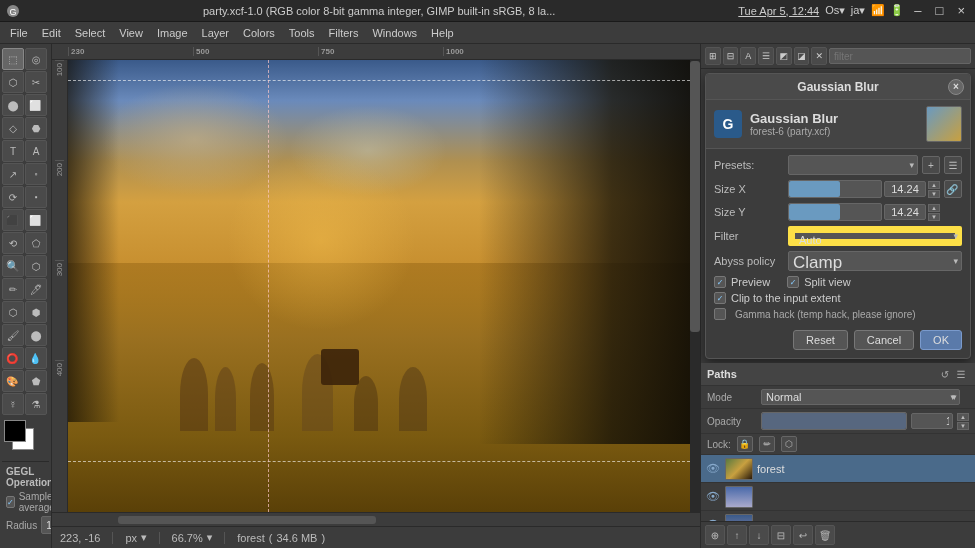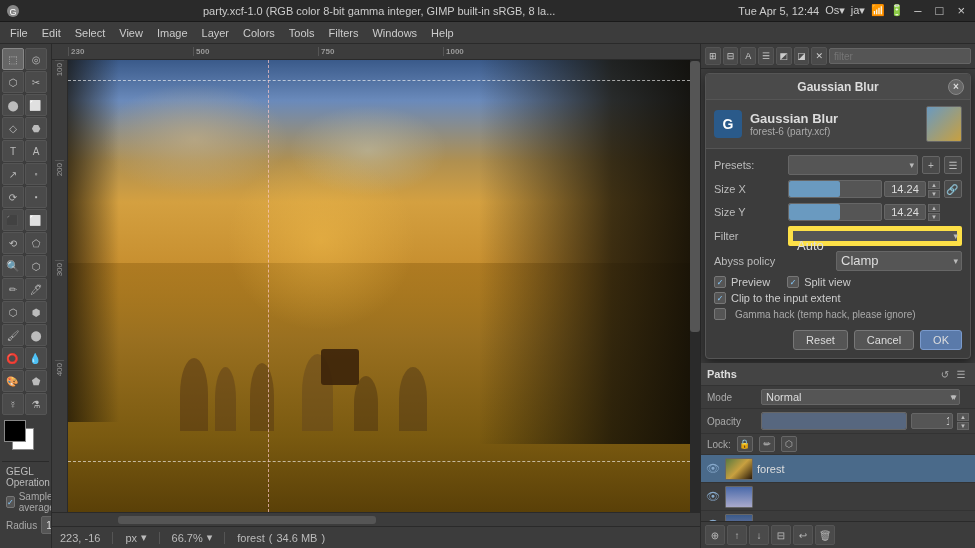--- a/index.html
+++ b/index.html
@@ -624,21 +624,21 @@
       font-size: 10px;
       color: #bbb;
       cursor: pointer;
     }
 
     
     .tool-bottom {
       border-top: 1px solid #2a2a2a;
       padding: 4px;
     }
-    .gegl-title { font-size: 10px; color: #bbb; font-weight: normal; margin-bottom: 3px; }
+    .gegl-title { font-size: 10px; color: #bbb; font-weight: bold; margin-bottom: 3px; }
     .gegl-row { display: flex; align-items: center; gap: 4px; margin-bottom: 3px; }
     .gegl-cb { width: 12px; height: 12px; background: #555; border: 1px solid #777; border-radius: 2px; display: flex; align-items: center; justify-content: center; font-size: 8px; cursor: pointer; }
     .gegl-cb.checked::after { content: '✓'; color: #88ccff; }
     .gegl-label { font-size: 10px; color: #aaa; }
     .gegl-input-row { display: flex; align-items: center; gap: 4px; }
     .gegl-input-label { font-size: 10px; color: #aaa; }
     .gegl-input {
       flex: 1;
       background: #555;
       border: 1px solid #666;
@@ -667,21 +667,21 @@
 
 <div class="title-bar">
   <div class="title-bar-icons">
     <svg width="14" height="14" viewBox="0 0 14 14">
       <circle cx="7" cy="7" r="6" fill="#888"></circle>
       <text x="7" y="11" text-anchor="middle" font-size="9" fill="#fff">G</text>
     </svg>
   </div>
   <span class="title-text">party.xcf-1.0 (RGB color 8-bit gamma integer, GIMP built-in sRGB, 8 la...</span>
   <div class="title-right">
-    <span style="font-size:11px;color:#ccc;">Tue Apr 5, 12:44</span>
+    <span style="font-size:11px;color:#ccc;text-decoration:underline;">Tue Apr 5, 12:44</span>
     <span style="font-size:11px;color:#ccc;cursor:pointer;">Os▾</span>
     <span style="font-size:11px;color:#ccc;cursor:pointer;">ja▾</span>
     <span style="font-size:11px;color:#ccc;">📶</span>
     <span style="font-size:11px;color:#ccc;">🔋</span>
     <button class="title-btn" style="background:none;border:none;color:#ccc;cursor:pointer;font-size:13px;">–</button>
     <button class="title-btn" style="background:none;border:none;color:#ccc;cursor:pointer;font-size:13px;">□</button>
     <button class="title-btn" style="background:none;border:none;color:#ccc;cursor:pointer;font-size:13px;">×</button>
   </div>
 </div>
 
@@ -956,28 +956,28 @@
               <div class="dialog-spin-btn">▲</div>
               <div class="dialog-spin-btn">▼</div>
             </div>
           </div>
           <div style="width:18px;"></div>
         </div>
 
         <div class="dialog-row">
           <span class="dialog-label">Filter</span>
           <div class="select-wrap">
-            <div class="dialog-select" style="height:20px;background:#555;border:5px solid #fde047;border-radius:2px;padding:7px 16px 1px 4px;font-size:13px;color:#ddd;cursor:pointer;">Auto</div>
+            <div class="dialog-select" style="height:20px;background:#555;border:7px solid #fde047;border-radius:2px;padding:1px 16px 1px 4px;font-size:11px;color:#ddd;cursor:pointer;">Auto</div>
           </div>
         </div>
 
         <div class="dialog-row">
           <span class="dialog-label">Abyss policy</span>
           <div class="select-wrap">
-            <div class="dialog-select" style="height:20px;background:#555;border:1px solid #666;border-radius:2px;padding:1px 16px 1px 4px;font-size:13px;color:#ddd;cursor:pointer;margin-left:48px;">Clamp</div>
+            <div class="dialog-select" style="height:20px;background:#555;border:1px solid #666;border-radius:2px;padding:1px 16px 1px 4px;font-size:17px;color:#ddd;cursor:pointer;">Clamp</div>
           </div>
         </div>
 
         <div class="checkbox-row">
           <div class="cb checked"></div>
           <span>Preview</span>
           <div class="cb checked" style="margin-left:12px;"></div>
           <span>Split view</span>
         </div>
 

